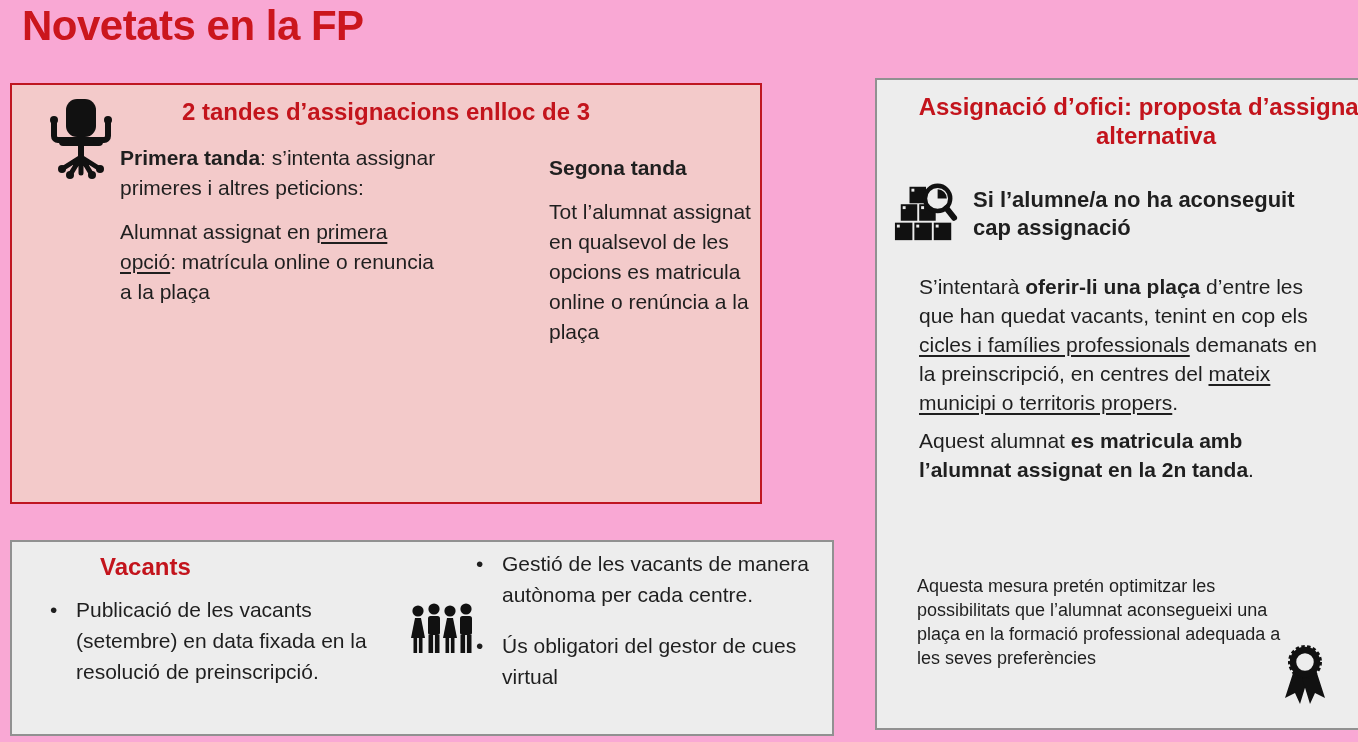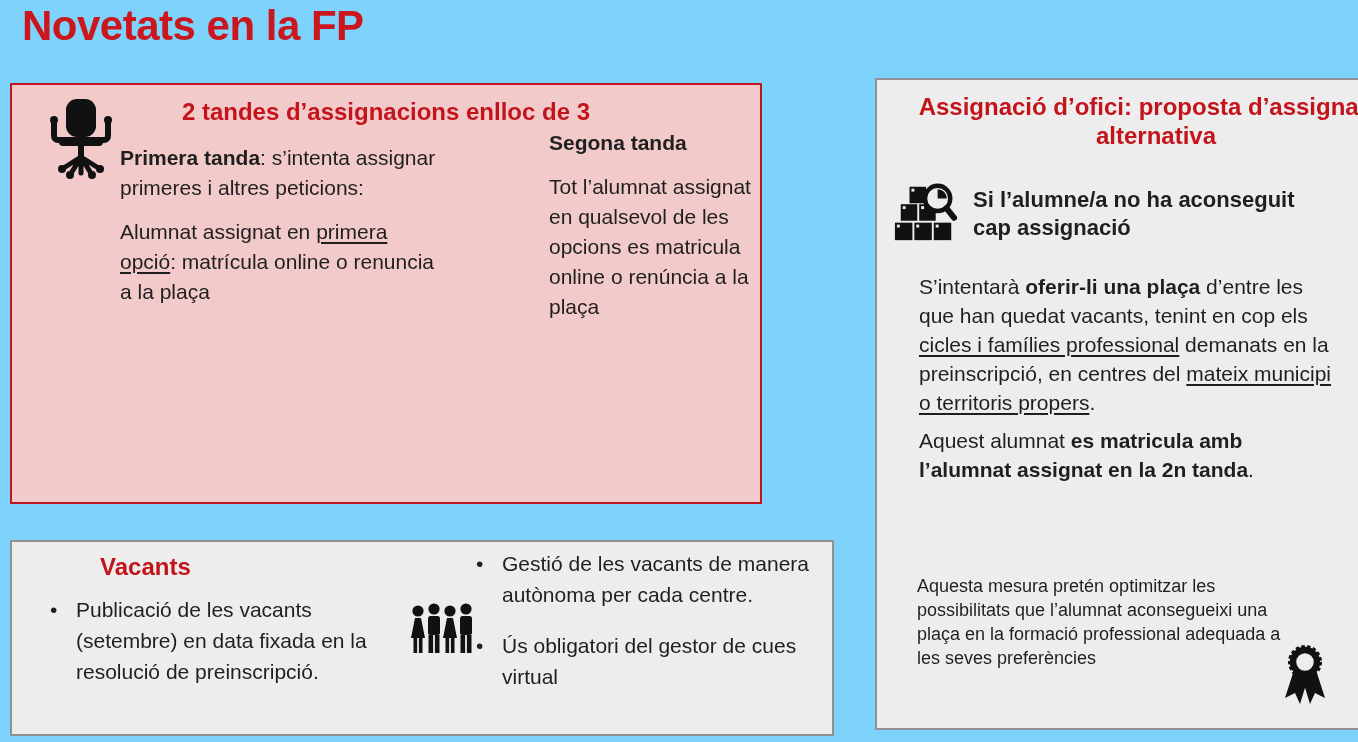--- a/index.html
+++ b/index.html
@@ -1,19 +1,19 @@
 <!DOCTYPE html>
 <html><head>
 <meta charset="utf-8">
 <style>
   html,body{margin:0;padding:0;background:#ffffff;}
   .slide{
     position:relative;
     width:1358px;height:742px;
-    background:#7dd3fc;
+    background:#f9a8d4;
     font-family:"Liberation Sans","DejaVu Sans",sans-serif;
     color:#1f1f1f;
     overflow:hidden;
   }
   .slide-title{
     position:absolute;left:22px;top:2px;
     font-size:42px;font-weight:bold;color:#cb161d;
     letter-spacing:-0.5px;
   }
   .box{position:absolute;box-sizing:border-box;}
@@ -30,21 +30,21 @@
   .red-heading{
     font-weight:bold;color:#c3141c;font-size:24px;line-height:29px;
   }
   .pink-heading{
     position:absolute;left:0;right:0;top:12px;text-align:center;
   }
   .chair-icon{position:absolute;left:32px;top:12px;}
 
   .col-left{position:absolute;left:108px;top:58px;width:326px;font-size:21px;line-height:30px;}
   .col-left p{margin:0 0 14px 0;}
-  .col-right{position:absolute;left:537px;top:43px;width:226px;font-size:21px;line-height:30px;}
+  .col-right{position:absolute;left:537px;top:68px;width:226px;font-size:21px;line-height:30px;}
   .col-right .subhead{font-weight:bold;margin:0 0 14px 0;}
   .col-right .body{margin:0;}
   .u{text-decoration:underline;text-underline-offset:3px;}
   .b{font-weight:bold;}
 
   .badge-row{display:flex;gap:16px;margin-top:26px;margin-left:8px;align-items:flex-start;}
   .badge-note{font-size:15px;line-height:19px;width:150px;padding-top:4px;}
 
   .vacants-heading{position:absolute;left:88px;top:10px;}
   .bullet-item{display:flex;margin:0 0 20px 0;}
@@ -171,21 +171,21 @@
           <rect x="44" y="45" width="3" height="3" fill="#ededed"></rect>
           <circle cx="46" cy="18" r="13" fill="#ededed" stroke="#111" stroke-width="4.5"></circle>
           <path d="M46 18 L46 8.5 A9.5 9.5 0 0 1 55.5 18 Z" fill="#111"></path>
           <path d="M55 28 L63 38" stroke="#111" stroke-width="6" stroke-linecap="round"></path>
         </svg>
       </span>
       <div class="ofici-subheading">Si l’alumne/a no ha aconseguit cap assignació</div>
     </div>
 
     <div class="ofici-body">
-      <p><span>S’intentarà </span><span class="b">oferir-li una plaça</span><span> d’entre les que han quedat vacants, tenint en cop els </span><span class="u">cicles i famílies professional</span><span> demanats en la preinscripció, en centres del </span><span class="u">mateix municipi o territoris propers</span><span>.</span></p>
+      <p><span>S’intentarà </span><span class="b">oferir-li una plaça</span><span> d’entre les que han quedat vacants, tenint en cop els </span><span class="u">cicles i famílies professionals</span><span> demanats en la preinscripció, en centres del </span><span class="u">mateix municipi o territoris propers</span><span>.</span></p>
       <p><span>Aquest alumnat </span><span class="b">es matricula amb l’alumnat assignat en la 2n tanda</span><span>.</span></p>
     </div>
 
     <div class="ofici-footer">Aquesta mesura pretén optimitzar les possibilitats que l’alumnat aconsegueixi una plaça en la formació professional adequada a les seves preferències</div>
 
     <span class="icon medal-icon">
       <svg width="52" height="62" viewBox="0 0 52 62" fill="none">
         <polygon points="15,26 6,54 16,49 21,60 29,34" fill="#111"></polygon>
         <polygon points="37,26 46,54 36,49 31,60 23,34" fill="#111"></polygon>
         <circle cx="26" cy="18" r="13.5" stroke="#111" stroke-width="7" stroke-dasharray="3 2" fill="#ededed"></circle>

